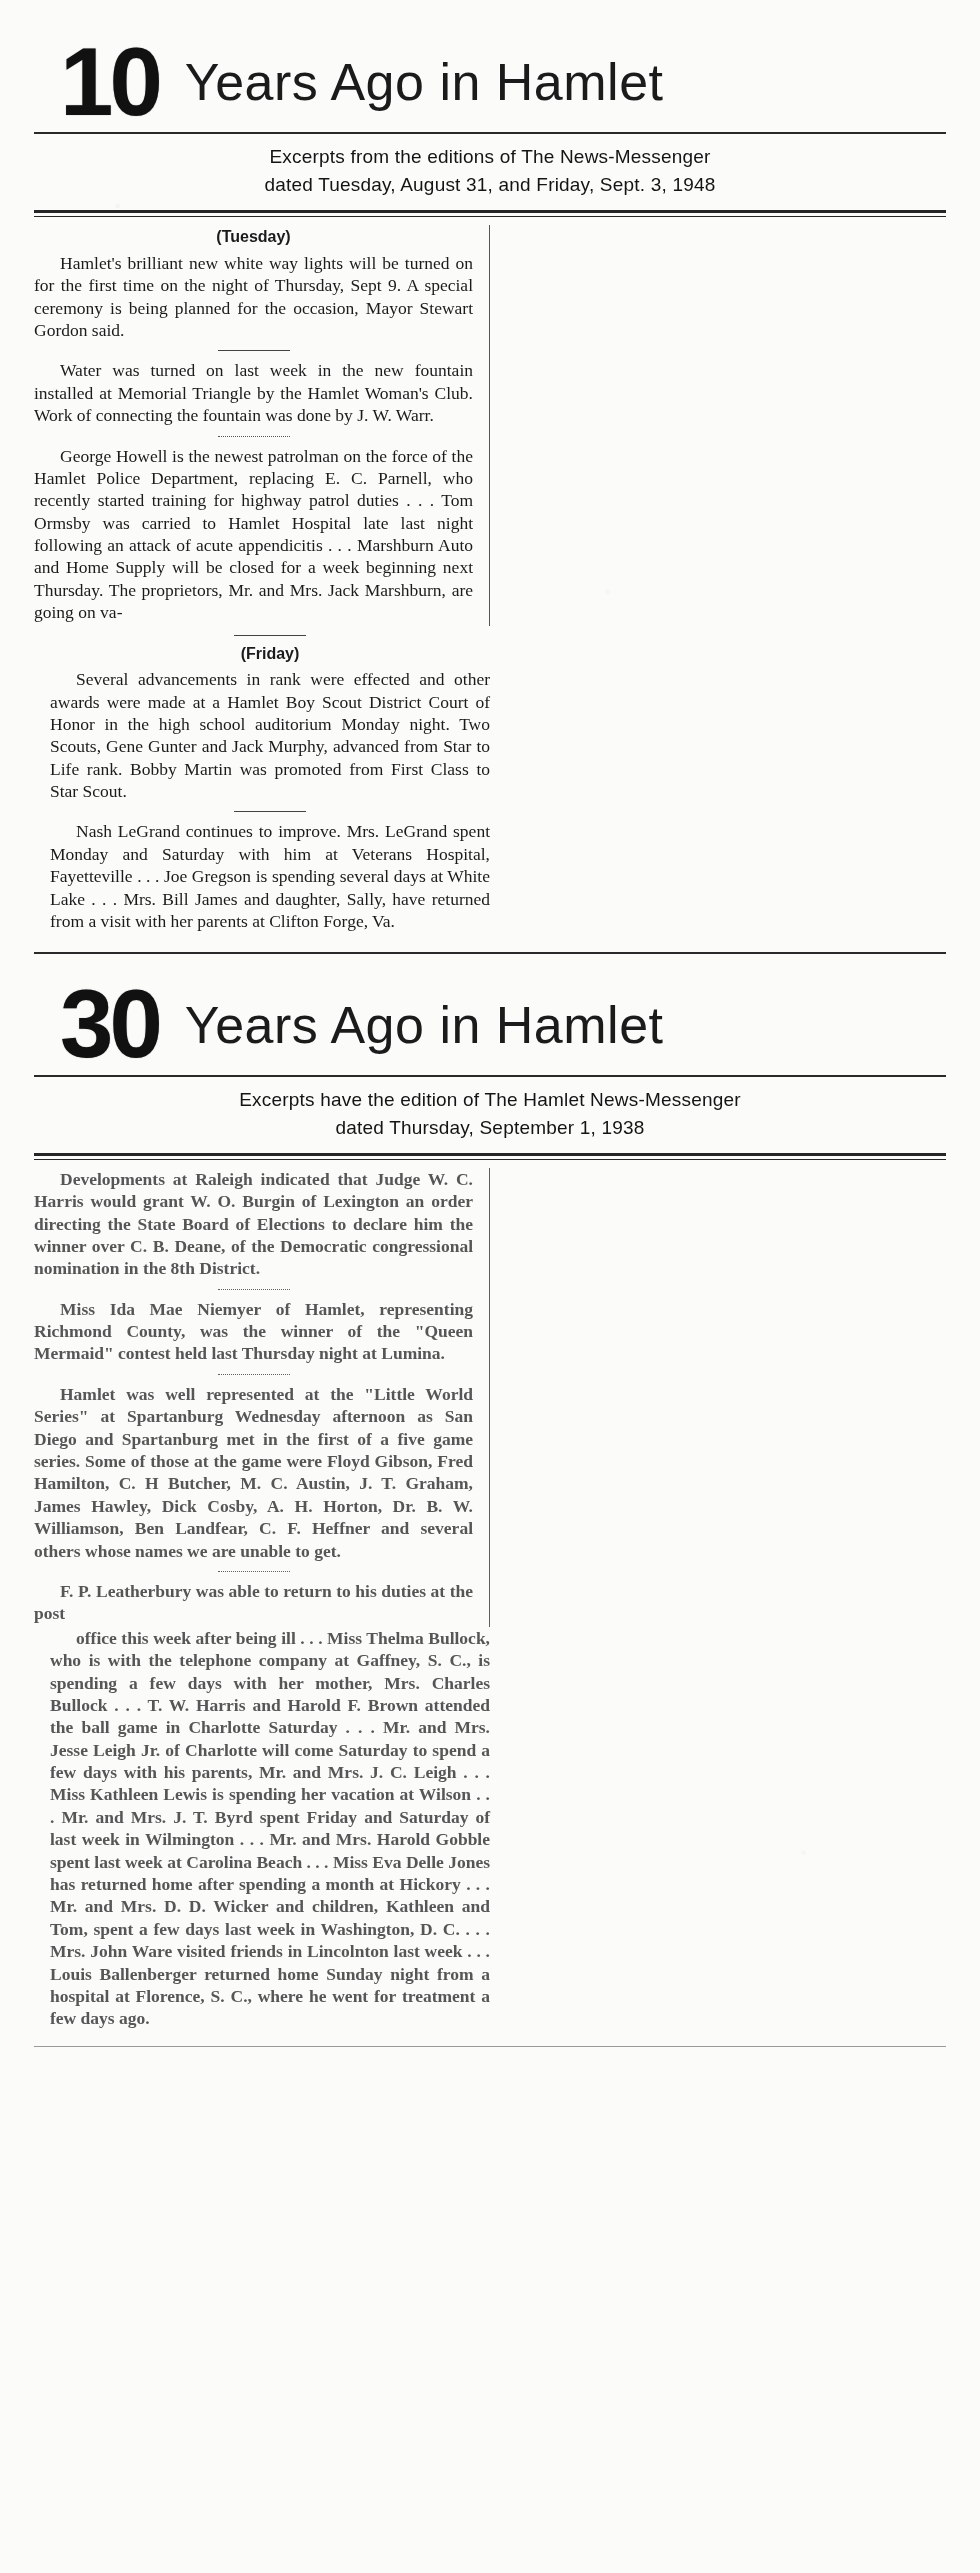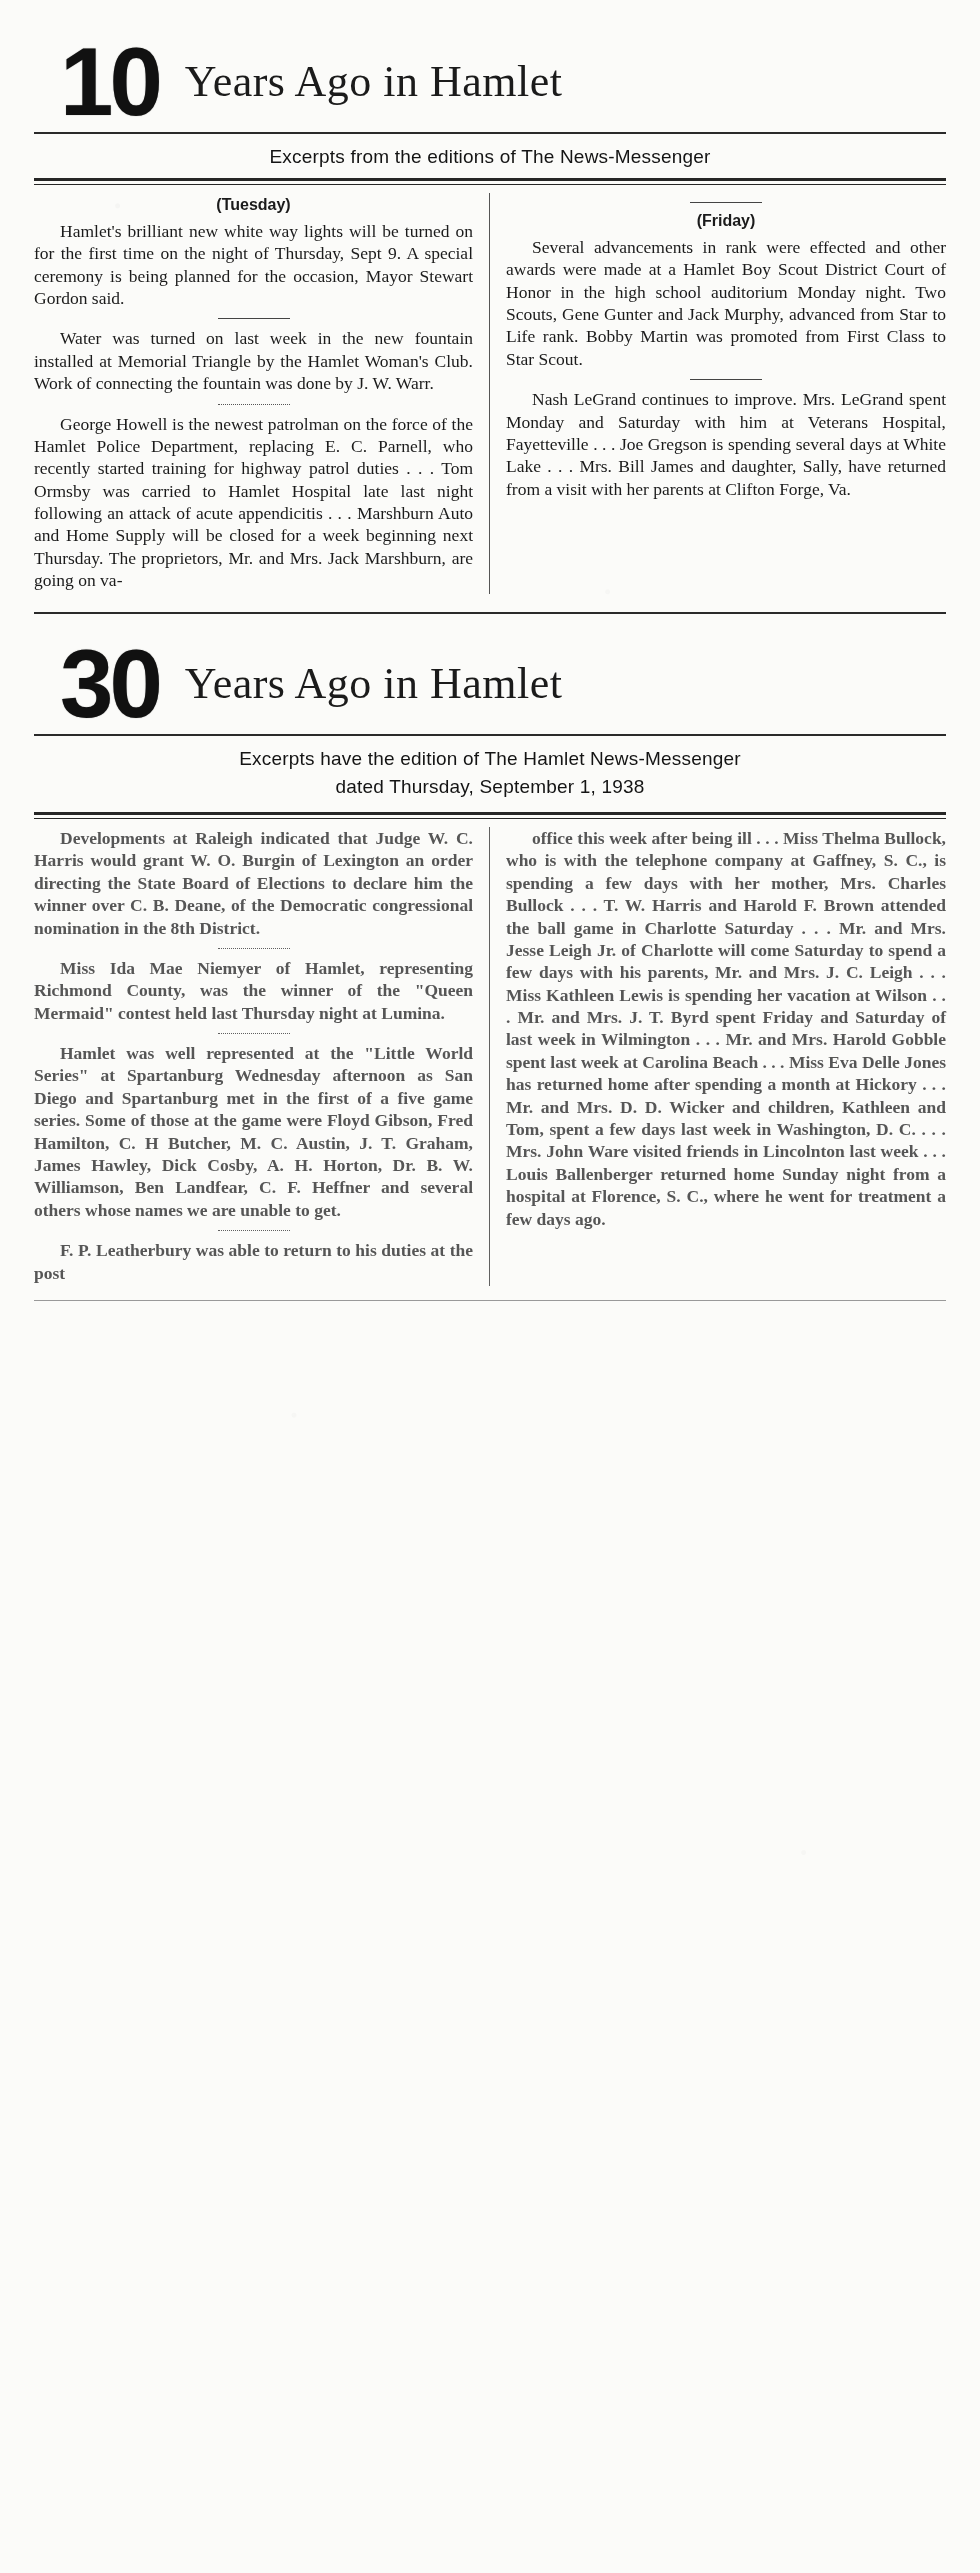--- a/index.html
+++ b/index.html
@@ -39,22 +39,22 @@
     font-family: "Liberation Sans", sans-serif;
     font-weight: bold;
     font-size: 96px;
     line-height: 0.92;
     letter-spacing: -4px;
     color: #111;
     margin-right: 26px;
     text-shadow: 0 0 1px rgba(0,0,0,0.5);
   }
   .masthead-title {
-    font-family: Liberation Serif, serif;
-    font-size: 44px;
+    font-family: Liberation Sans, sans-serif;
+    font-size: 52px;
     line-height: 1;
     color: #1b1b1b;
     letter-spacing: 0.5px;
     font-weight: 400;
   }
 
   .sub-rule {
     border: 0;
     border-top: 2px solid #2a2a2a;
     margin: 6px 0 12px 0;
@@ -82,20 +82,21 @@
   .double-rule .r2 {
     border-top: 1px solid #262626;
     margin-top: 3px;
   }
 
   
   .cols {
     display: flex;
     gap: 0;
     margin-top: 8px;
+    flex-direction: column;
   }
   .col {
     width: 50%;
     box-sizing: border-box;
     font-size: 17.5px;
     line-height: 1.28;
     text-align: justify;
     color: #1b1b1b;
   }
   .col.left {
@@ -157,20 +158,21 @@
   <div>
 
     <div class="masthead">
       <div class="big-number">10</div>
       <div class="masthead-title">Years Ago in Hamlet</div>
     </div>
 
     <hr class="sub-rule">
 
     <div class="excerpt-line">Excerpts from the editions of The News-Messenger</div>
+    <div class="excerpt-line second">dated Tuesday, August 31, and Friday, Sept. 3, 1948</div>
 
     <div class="double-rule">
       <div class="r1"></div>
       <div class="r2"></div>
     </div>
 
     <div class="cols">
       <div class="col left">
         <div class="daylabel">(Tuesday)</div>
         <p>Hamlet's brilliant new white way lights will be turned on for the first time on the night of Thursday, Sept 9. A special ceremony is being planned for the occasion, Mayor Stewart Gordon said.</p>

